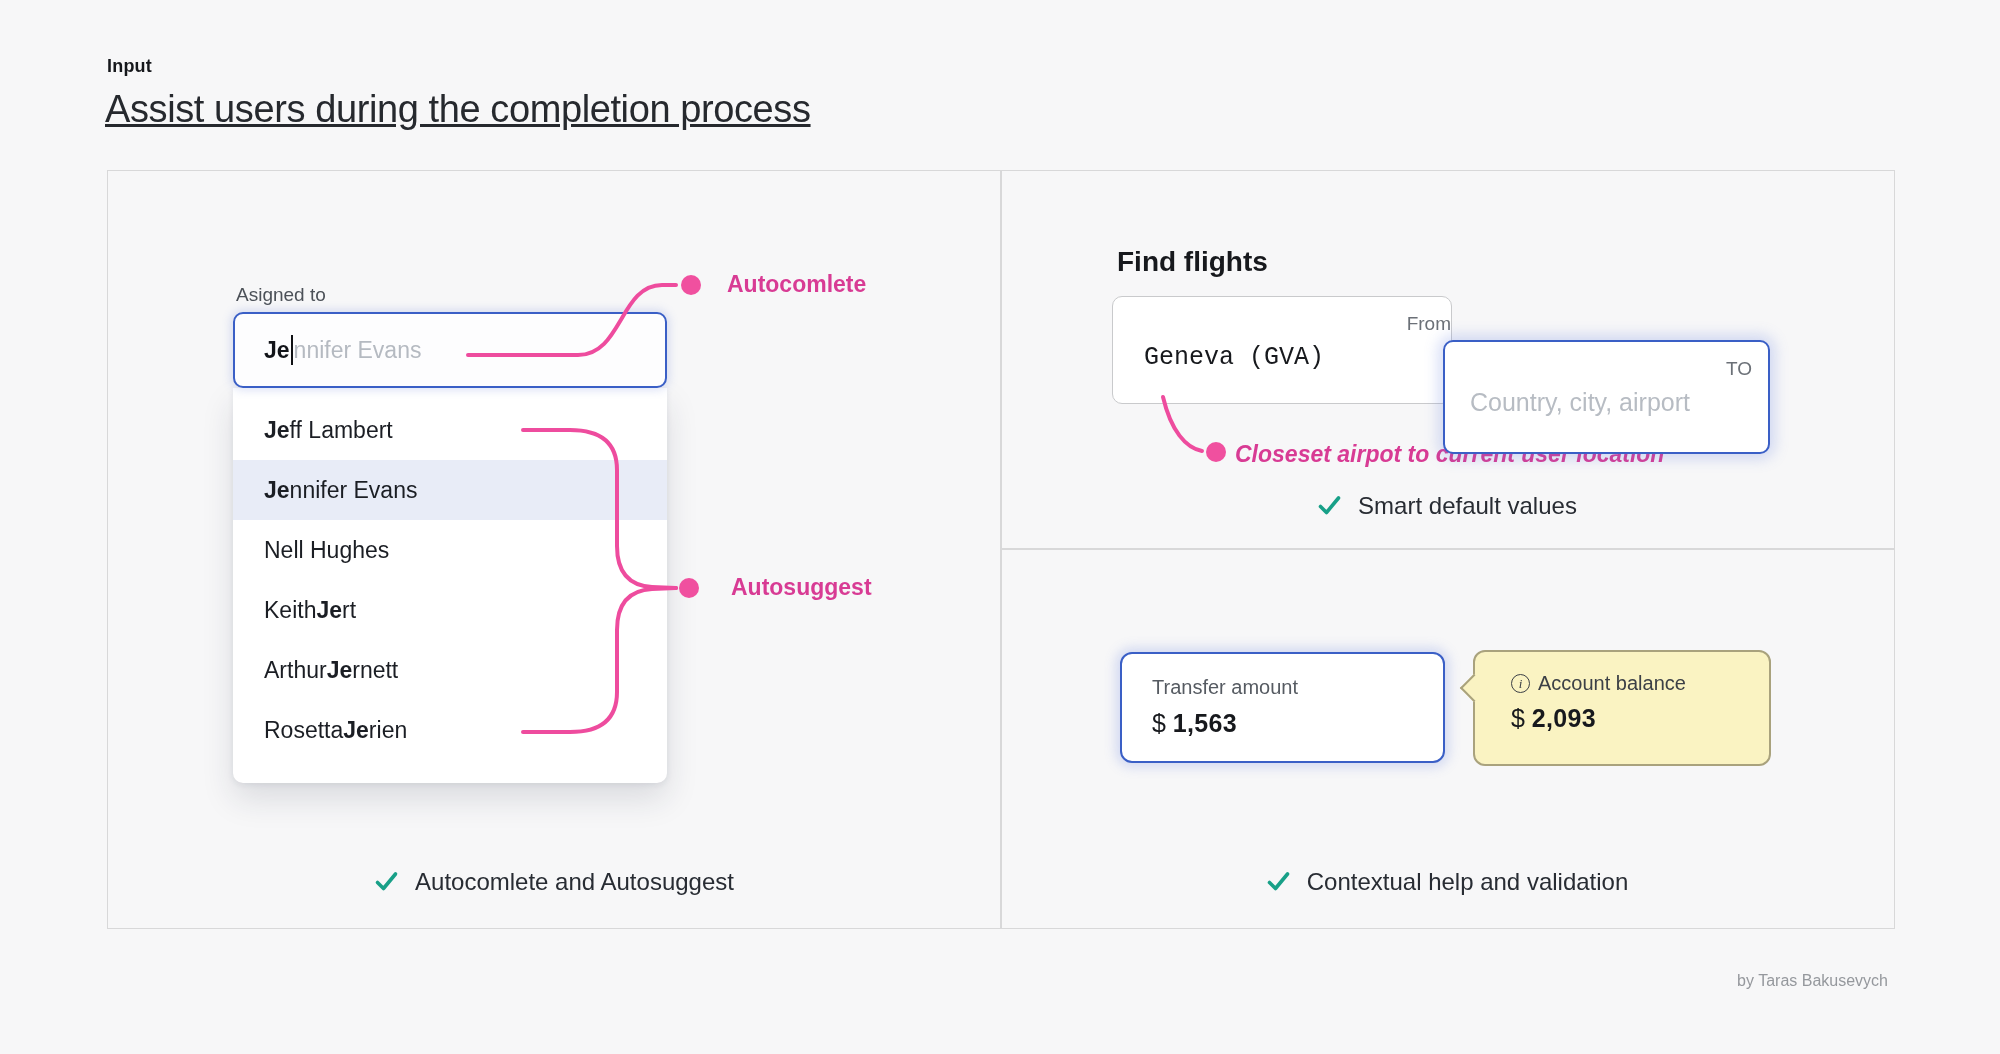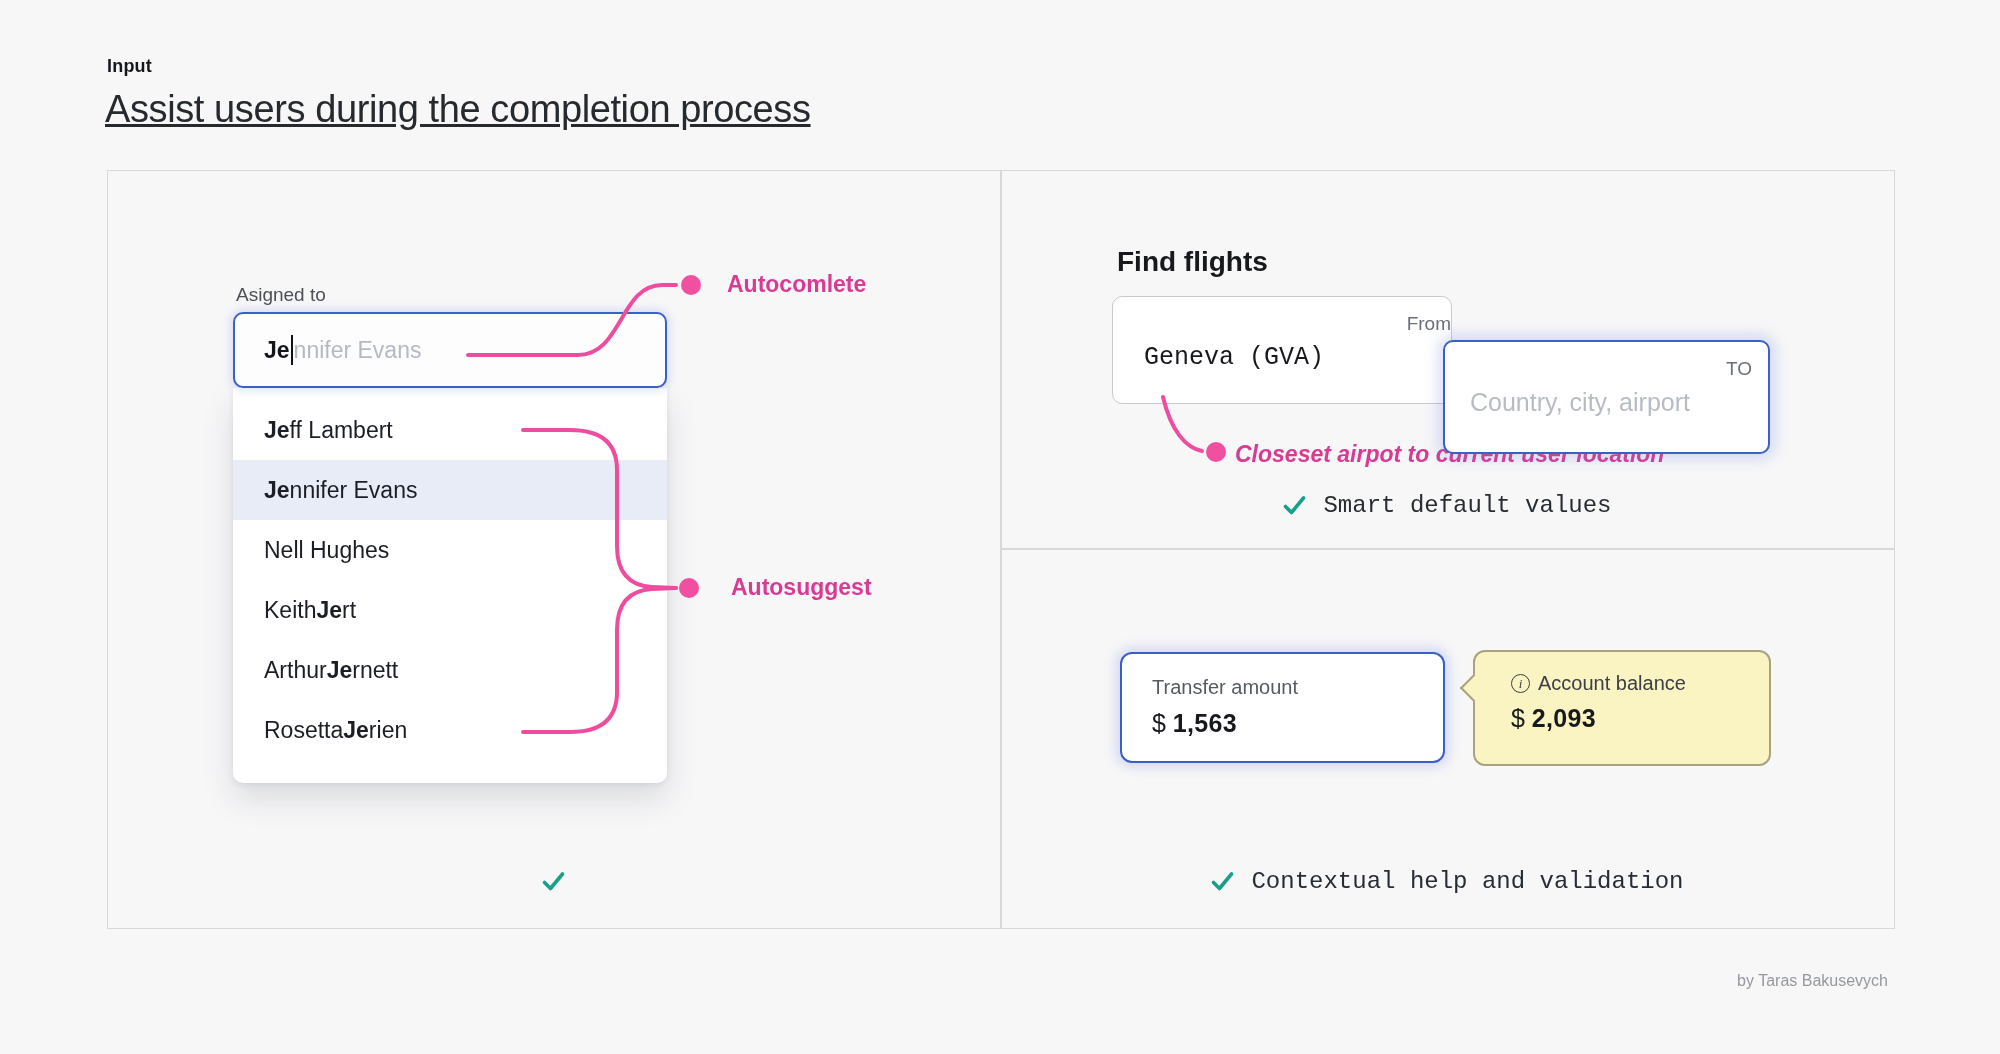--- a/index.html
+++ b/index.html
@@ -32,21 +32,21 @@
   .sg-row{height:60px;display:flex;align-items:center;padding-left:31px;font-size:23px;color:#1b1e24;cursor:default;}
   .sg-row .b{font-weight:700;}
   .sg-row.hl{background:#e8ecf7;}
 
   
   .pink-label{position:absolute;font-size:23px;font-weight:700;color:#d83b94;}
   .pink-label.small{font-size:23px;font-style:italic;}
 
   
   .footer-note{position:absolute;display:flex;align-items:flex-start;justify-content:center;gap:15px;
-               font-size:24px;font-weight:500;color:#282c33;font-family:Liberation Mono, monospace;}
+               font-size:24px;font-weight:500;color:#282c33;}
   .fn-left{left:107px;top:868px;width:893px;}
   .fn-rt{left:1000px;top:492px;width:893px;font-weight:400;}
   .fn-rb{left:1000px;top:868px;width:893px;}
 
   
   .flights-heading{position:absolute;left:1117px;top:246px;font-size:28px;font-weight:700;color:#17191d;text-align:right;}
   .from-box{position:absolute;left:1112px;top:296px;width:340px;height:108px;background:#ffffff;
             border:1.5px solid #c9cacc;border-radius:10px;box-sizing:border-box;padding:16px 0 0 31px;}
   .to-box{position:absolute;left:1443px;top:292px;width:327px;height:114px;background:#ffffff;
           border:2.5px solid #3a5fc6;border-radius:10px;box-sizing:border-box;padding:16px 16px 0 25px;
@@ -140,20 +140,21 @@
     </g>
   </svg>
 
   <div class="pink-label" style="left:727px;top:271px;">Autocomlete</div>
   <div class="pink-label" style="left:731px;top:574px;">Autosuggest</div>
 
   <div class="footer-note fn-left">
     <svg class="chk" width="27" height="27" viewBox="0 0 27 27">
         <path d="M4.5 14.5 L10.5 20.5 L22.5 6" fill="none" stroke="#18a088" stroke-width="3.6" stroke-linecap="round" stroke-linejoin="round"></path>
       </svg>
+    <span>Autocomlete and Autosuggest</span>
   </div>
 
   <div class="flights-heading">Find flights</div>
 
   <div class="from-box">
     <div class="mini-label">From</div>
     <div class="field-value">Geneva (GVA)</div>
   </div>
 
   <div class="to-box">

